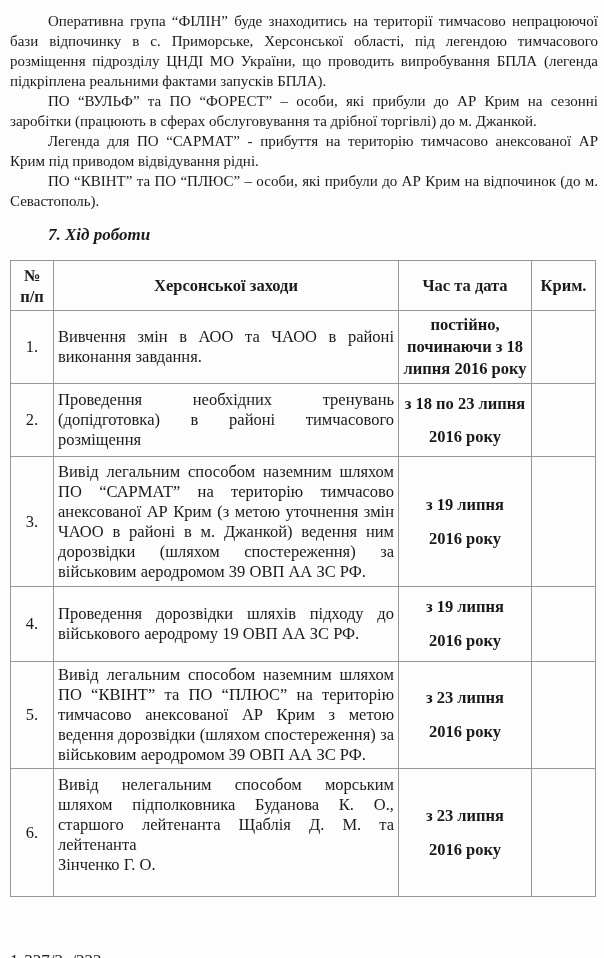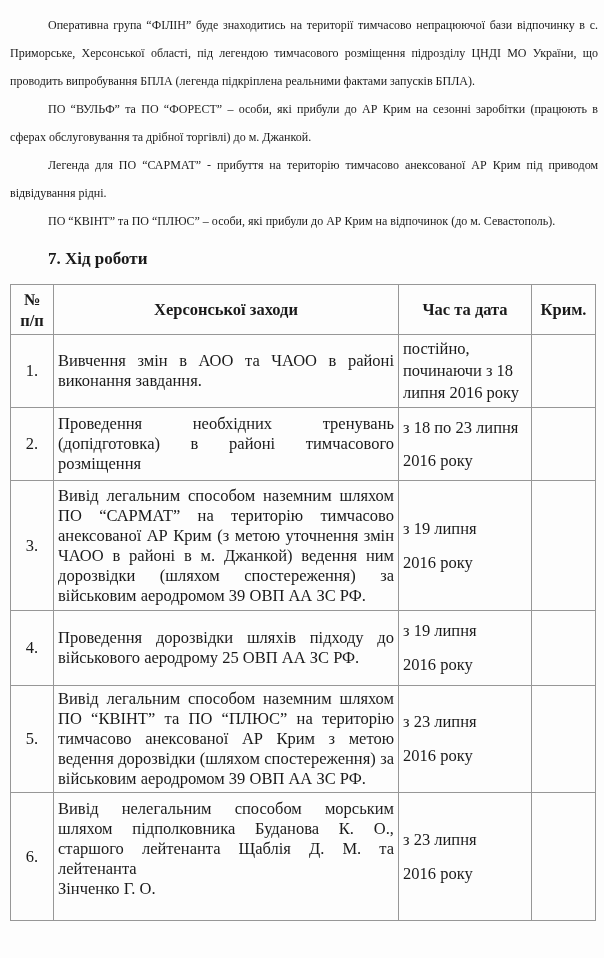--- a/index.html
+++ b/index.html
@@ -8,31 +8,32 @@
     height: 958px;
     background: #fdfdfd;
     color: #1a1a1a;
     font-family: "Liberation Serif", "DejaVu Serif", serif;
     overflow: hidden;
   }
   .page { padding: 11px 6px 0 10px; }
 
   .para {
     margin: 0;
-    font-size: 12px;
-    line-height: 28px;
+    font-size: 15px;
+    line-height: 20px;
     text-align: justify;
     text-indent: 38px;
   }
 
   .heading {
     margin: 14px 0 0 38px;
     font-size: 17px;
     font-weight: bold;
     line-height: 20px;
+    font-style: italic;
   }
 
   table.plan {
     margin-top: 15px;
     border-collapse: collapse;
     table-layout: fixed;
     width: 585px;
     font-size: 16.5px;
     line-height: 20px;
   }
@@ -53,22 +54,24 @@
     vertical-align: middle;
   }
   td.c-act {
     text-align: justify;
     vertical-align: middle;
     padding: 4px 7px 4px 8px;
     white-space: pre-line;
   }
   td.c-act.va-top { vertical-align: top; padding-top: 6px; font-family: Liberation Serif, serif; }
   td.c-date {
+    text-align: center;
     vertical-align: middle;
     white-space: pre-line;
+    font-weight: bold;
   }
   td.dt-a { line-height: 22px; }
   td.dt-b { line-height: 33px; }
   td.dt-c { line-height: 34px; }
 
   .doc-code {
     margin-top: 54px;
     font-size: 17px;
     line-height: 20px;
   }
@@ -119,21 +122,21 @@
       </tr>
       <tr style="height:130px">
         <td class="c-num">3.</td>
         <td class="c-act">Вивід легальним способом наземним шляхом ПО “САРМАТ” на територію тимчасово анексованої АР Крим (з метою уточнення змін ЧАОО в районі в м. Джанкой) ведення ним дорозвідки (шляхом спостереження) за військовим аеродромом 39 ОВП АА ЗС РФ.</td>
         <td class="c-date dt-c">з 19 липня
 2016 року</td>
         <td class="c-note"></td>
       </tr>
       <tr style="height:58px">
         <td class="c-num">4.</td>
-        <td class="c-act">Проведення дорозвідки шляхів підходу до військового аеродрому 25 ОВП АА ЗС РФ.</td>
+        <td class="c-act">Проведення дорозвідки шляхів підходу до військового аеродрому 19 ОВП АА ЗС РФ.</td>
         <td class="c-date dt-c">з 19 липня
 2016 року</td>
         <td class="c-note"></td>
       </tr>
       <tr style="height:100px">
         <td class="c-num">5.</td>
         <td class="c-act">Вивід легальним способом наземним шляхом ПО “КВІНТ” та ПО “ПЛЮС” на територію тимчасово анексованої АР Крим з метою ведення дорозвідки (шляхом спостереження) за військовим аеродромом 39 ОВП АА ЗС РФ.</td>
         <td class="c-date dt-c">з 23 липня
 2016 року</td>
         <td class="c-note"></td>

